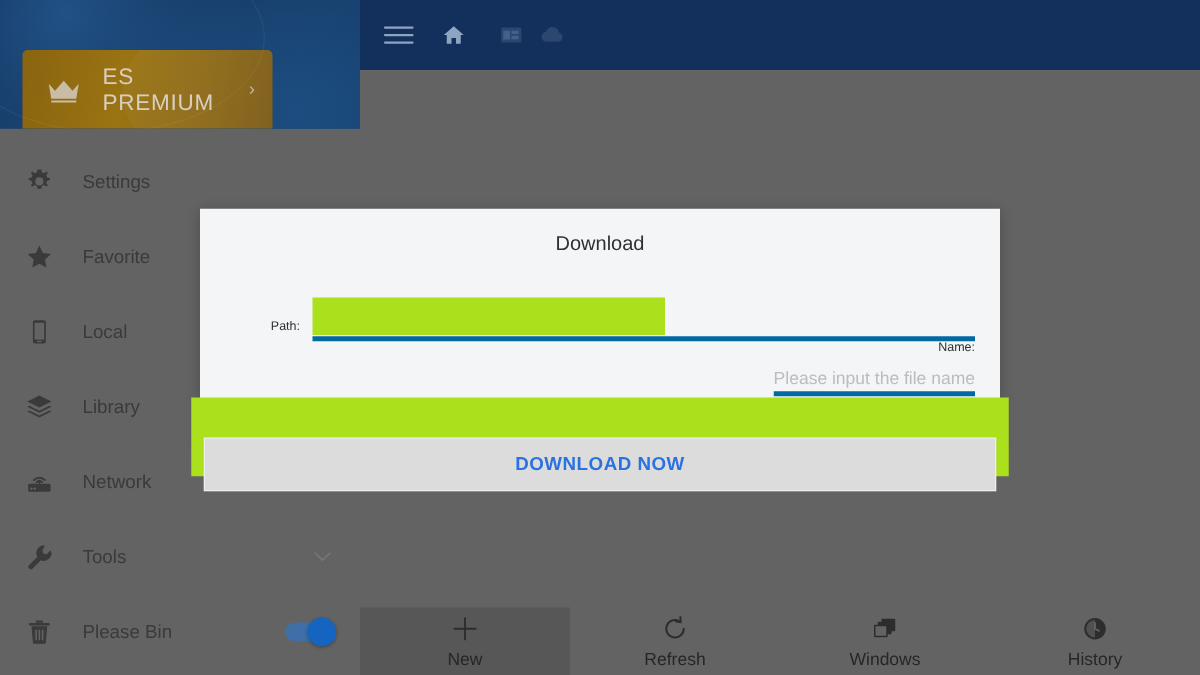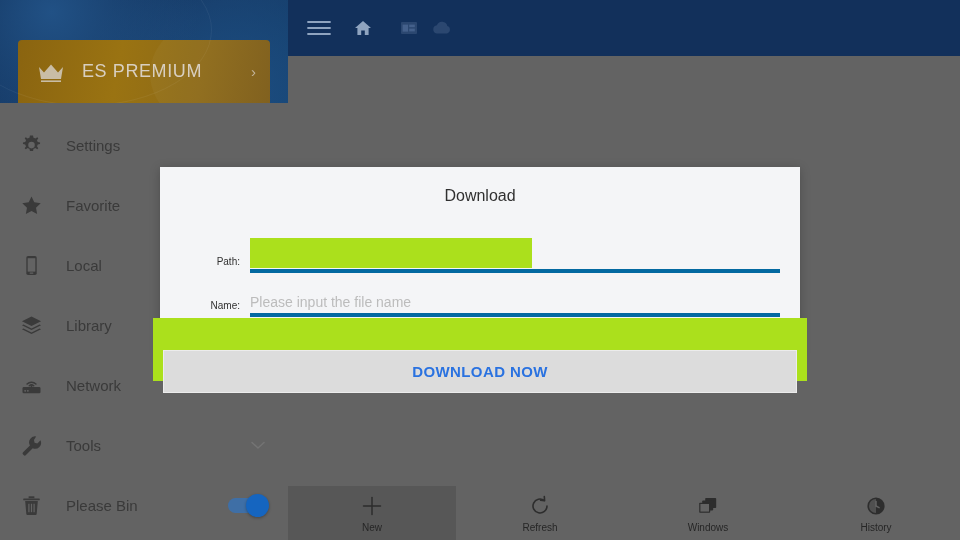--- a/index.html
+++ b/index.html
@@ -85,21 +85,21 @@
     position: absolute;
     left: -40px; top: -46px;
     width: 250px; height: 150px;
     border-radius: 50%;
     border: 1px solid rgba(255,255,255,0.055);
   }
 
   #premium-banner {
     position: absolute;
     left: 18px; top: 40px;
-    width: 252px; height: 63px;
+    width: 200px; height: 63px;
     background: linear-gradient(100deg, #8a6410 0%, #9a7312 40%, #8d6a18 72%, #7d5c17 100%);
     border-radius: 4px 4px 0 0;
     display: flex;
     align-items: center;
     padding: 0 14px 0 18px;
     overflow: hidden;
   }
   #premium-banner::before {
     content: "";
     position: absolute;
@@ -192,21 +192,21 @@
     justify-content: center;
     gap: 4px;
   }
   .bb-item.pressed { background: #575757; }
   .bb-icon {
     width: 24px; height: 24px;
     display: flex; align-items: center; justify-content: center;
   }
   .bb-label {
     color: #262626;
-    font-size: 10px;
+    font-size: 14px;
   }
 
   
   #dialog {
     position: absolute;
     left: 160px; top: 167px;
     width: 640px;
     background: #f4f5f7;
     z-index: 20;
     box-shadow: 0 2px 10px rgba(0,0,0,0.22);
@@ -243,21 +243,21 @@
   .field-placeholder {
     color: #bcbcbc;
     font-size: 14px;
   }
   #path-highlight {
     position: absolute;
     left: 0; top: -8px;
     width: 282px; height: 30px;
     background: #abe01c;
   }
-  #name-row { margin-bottom: 14px; }
+  #name-row { margin-bottom: 14px; flex-direction: column; }
 
   #download-btn-wrap {
     position: absolute;
     left: -7px;
     top: 151px;
     width: 654px;
     height: 63px;
     background: #abe01c;
     z-index: 21;
     display: flex;

